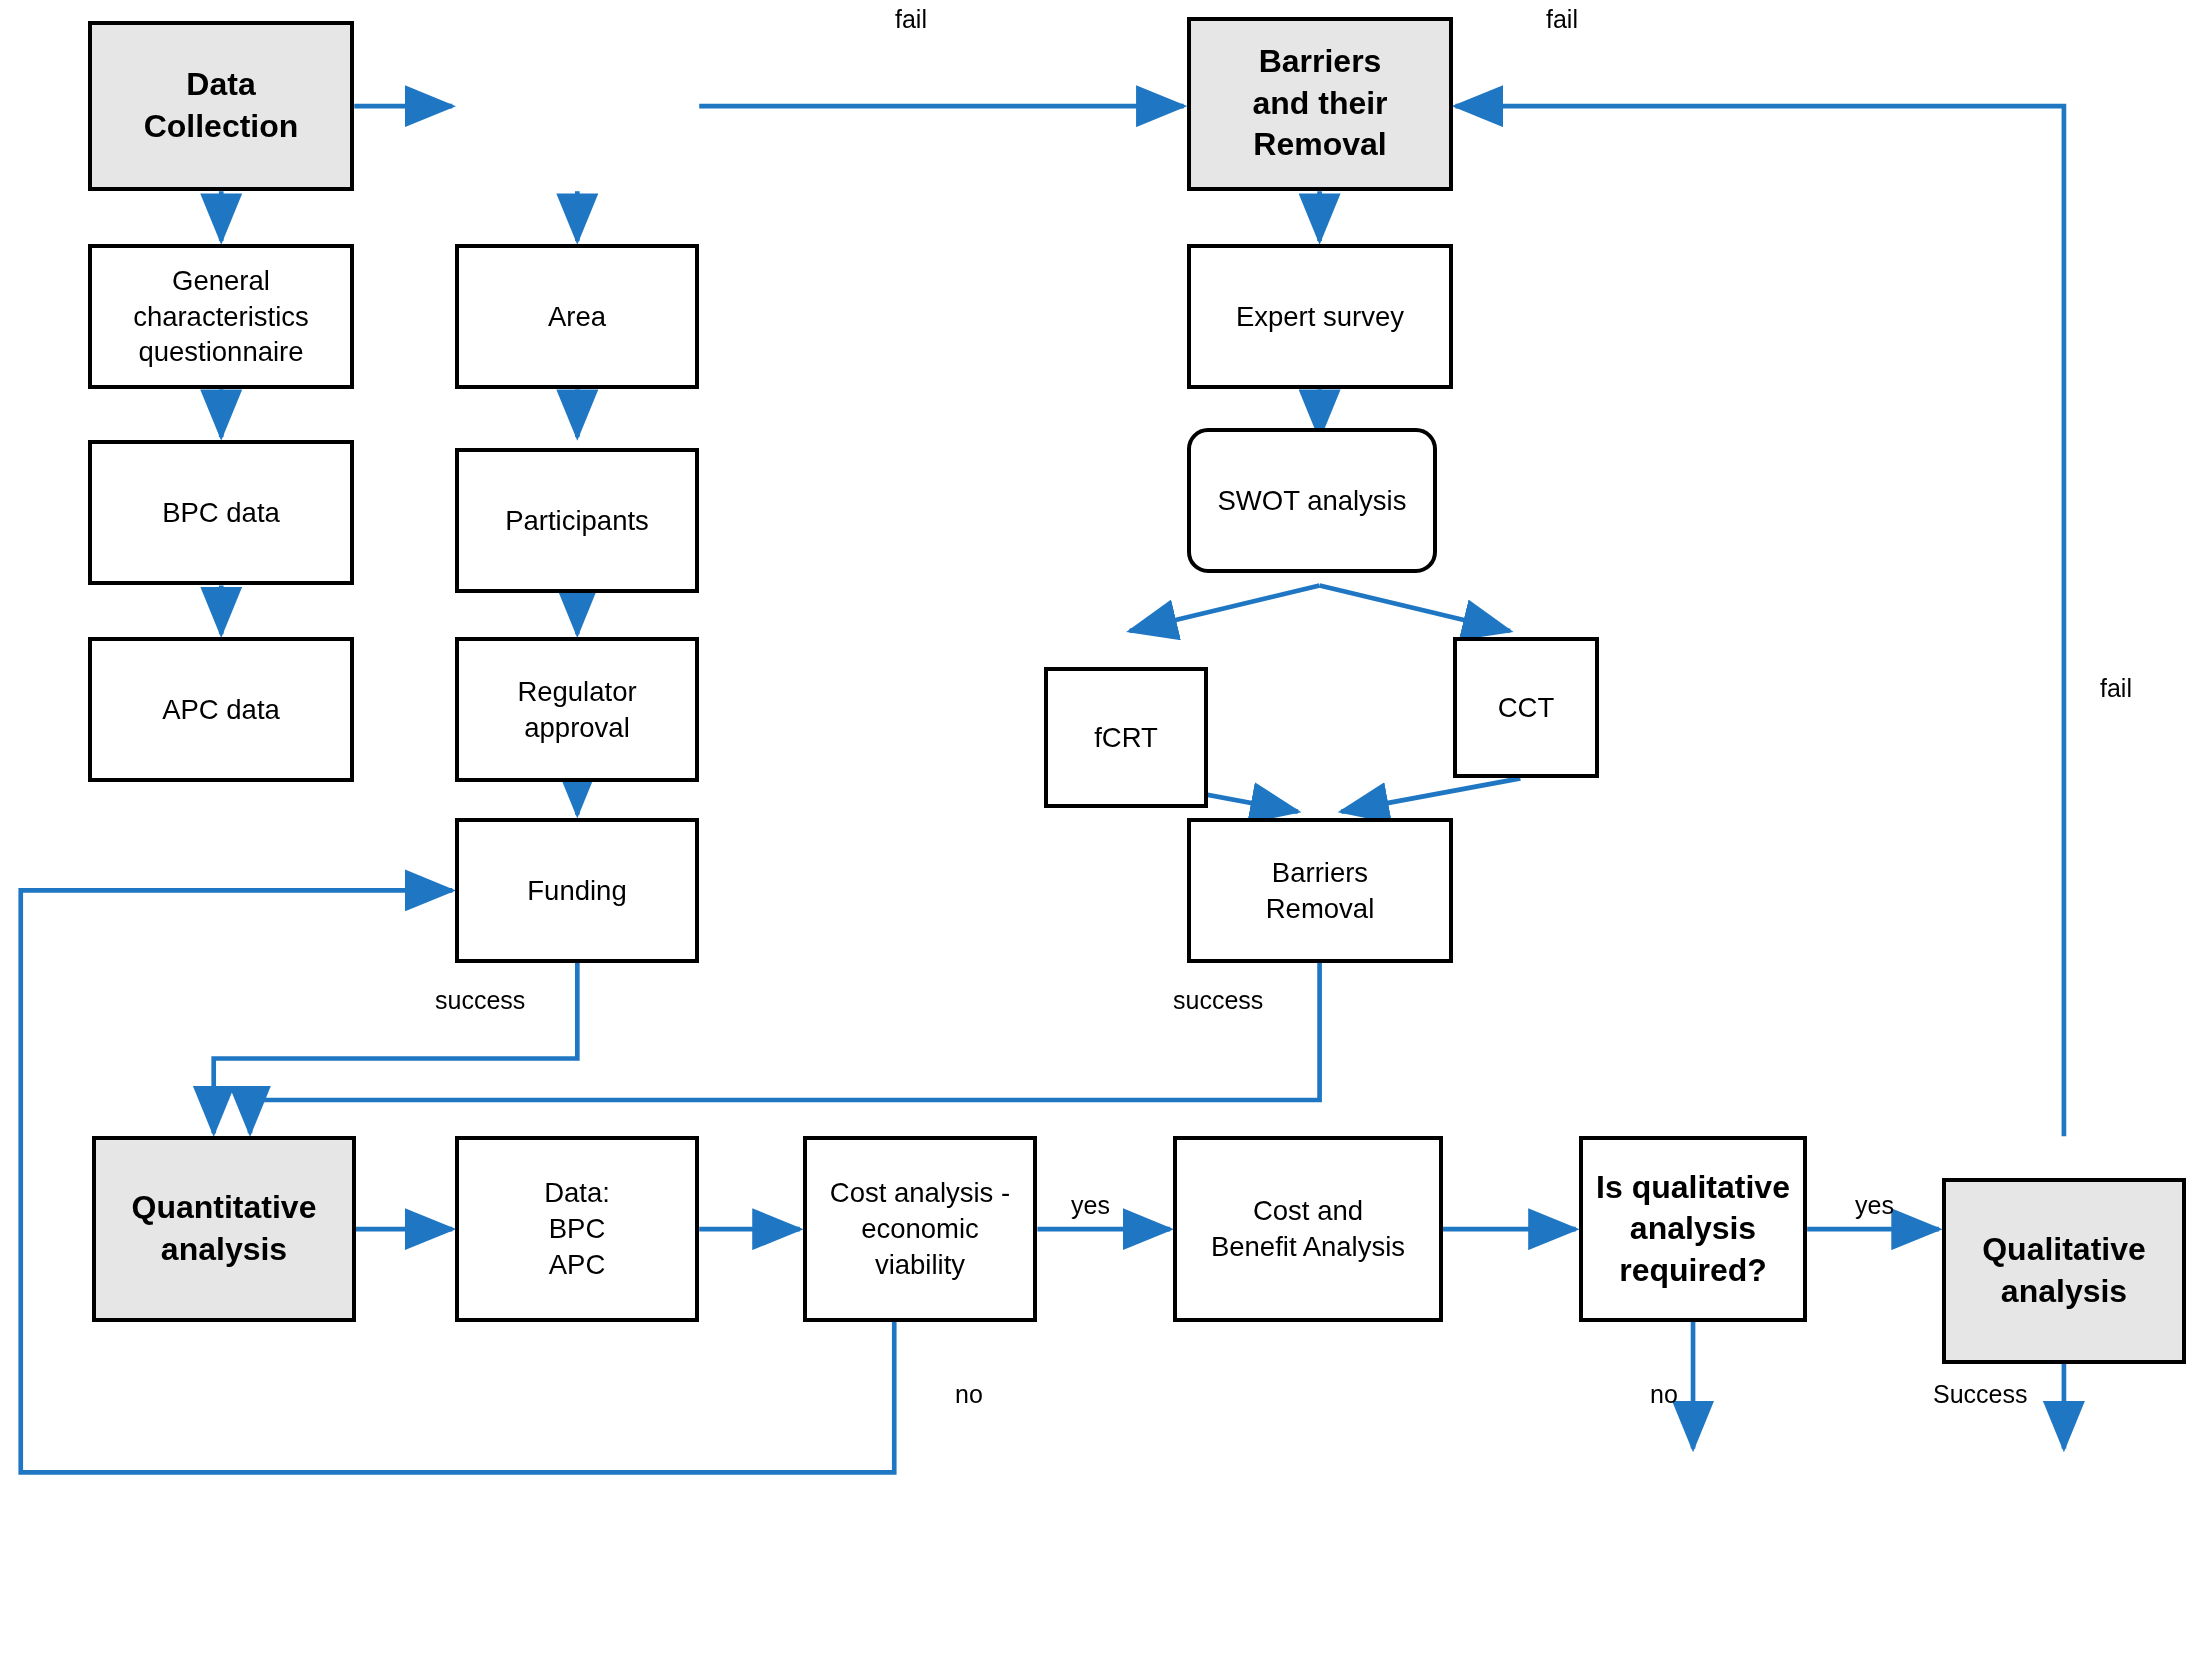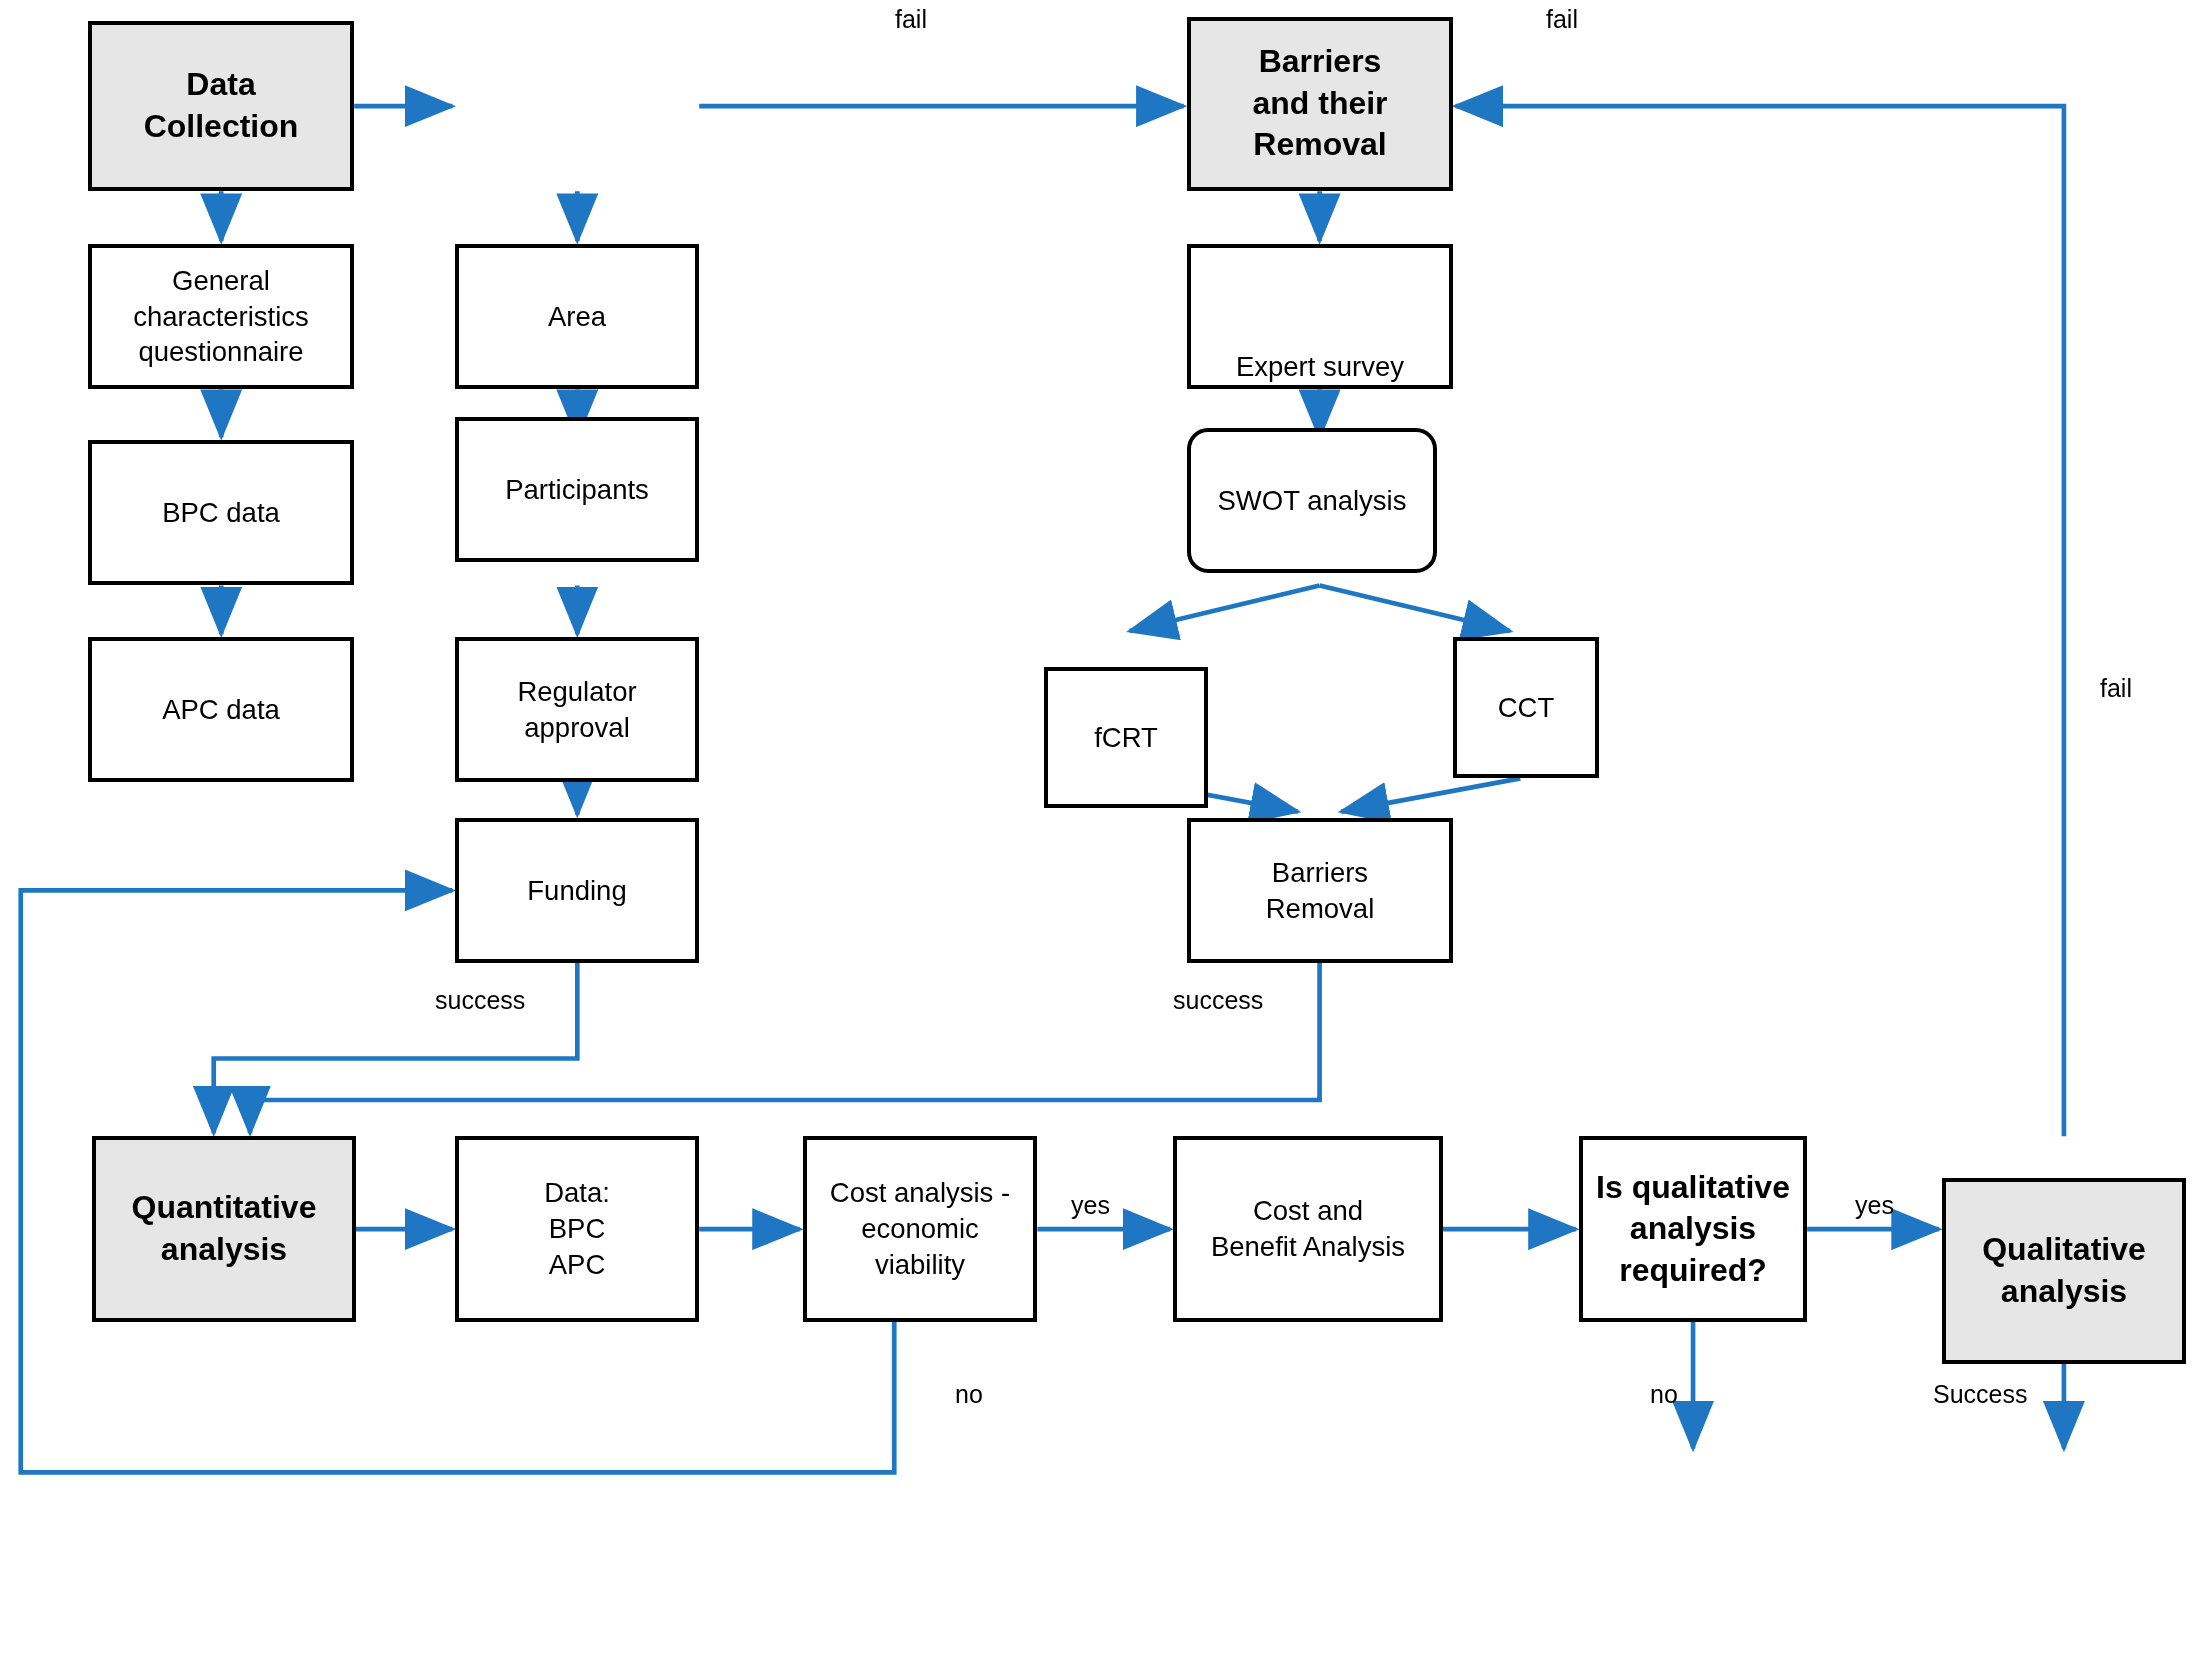--- a/index.html
+++ b/index.html
@@ -58,27 +58,27 @@
     </div>
     <div class="node bold shaded" style="left: 1187px; top: 16.6px; width: 266px; height: 174px;">
       <span class="lbl">Barriers<br>and their<br>Removal</span>
     </div>
     <div class="node plain" style="left: 88px; top: 244px; width: 266px; height: 145px;">
       <span class="lbl">General<br>characteristics<br>questionnaire</span>
     </div>
     <div class="node plain" style="left: 455px; top: 244px; width: 244px; height: 145px;">
       <span class="lbl">Area</span>
     </div>
-    <div class="node plain" style="left: 1187px; top: 244px; width: 266px; height: 145px; align-items: flex-end;">
+    <div class="node plain" style="left: 1187px; top: 244px; width: 266px; height: 145px;">
       <span class="lbl">Expert survey</span>
     </div>
     <div class="node plain" style="left: 88px; top: 440px; width: 266px; height: 145px;">
       <span class="lbl">BPC data</span>
     </div>
-    <div class="node plain" style="left: 455px; top: 417px; width: 244px; height: 145px;">
+    <div class="node plain" style="left: 455px; top: 448px; width: 244px; height: 145px;">
       <span class="lbl">Participants</span>
     </div>
     <div class="node plain" style="left: 1187px; top: 428px; width: 250px; height: 145px; border-radius: 21px;">
       <span class="lbl">SWOT analysis</span>
     </div>
     <div class="node plain" style="left: 88px; top: 637px; width: 266px; height: 145px;">
       <span class="lbl">APC data</span>
     </div>
     <div class="node plain" style="left: 455px; top: 637px; width: 244px; height: 145px;">
       <span class="lbl">Regulator<br>approval</span>

